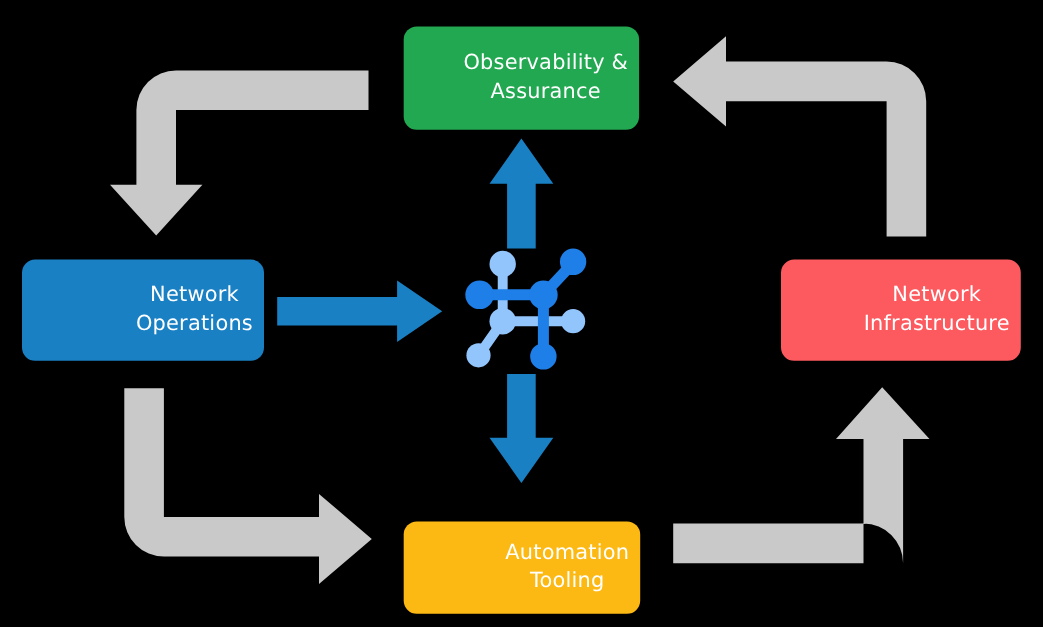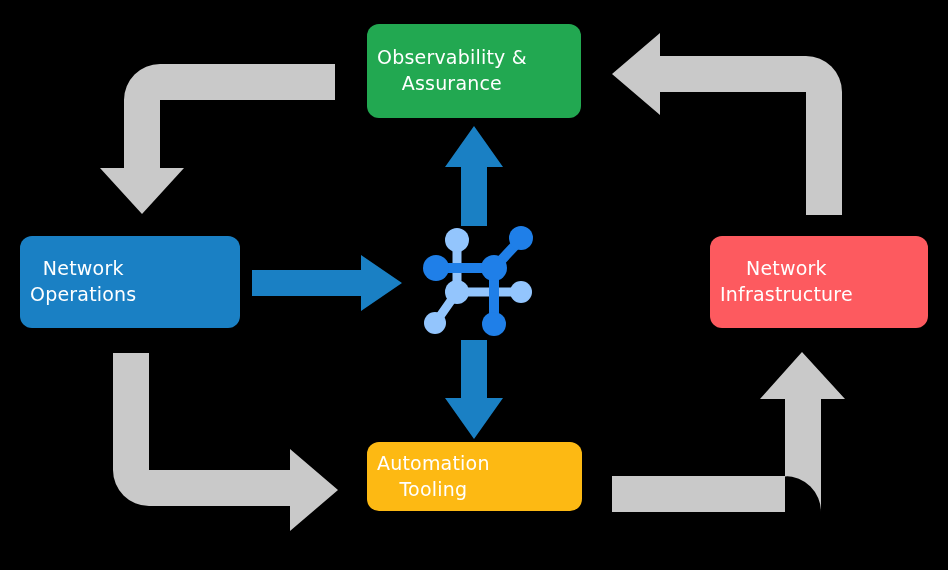--- a/index.html
+++ b/index.html
@@ -13,36 +13,36 @@
     height: 570px;
     background: #000000;
     overflow: hidden;
     font-family: "DejaVu Sans", "Liberation Sans", sans-serif;
   }
   .box {
     position: absolute;
     border-radius: 12px;
     display: flex;
     align-items: center;
-    justify-content: flex-start;
+    justify-content: flex-end;
     text-align: center;
     color: #ffffff;
     font-size: 19px;
     line-height: 1.35;
     font-weight: 400;
     letter-spacing: 0.2px;
     box-sizing: border-box;
     padding: 6px 10px;
   }
   .box-label { white-space: pre-line; display: block; }
 
   #box-observability { left: 367px; top: 24px;  width: 214px; height: 94px; background: #22a851; }
   #box-operations    { left: 20px;  top: 236px; width: 220px; height: 92px; background: #1a80c4; }
   #box-infrastructure{ left: 710px; top: 236px; width: 218px; height: 92px; background: #fd5a5f; }
-  #box-automation    { left: 367px; top: 442px; width: 215px; height: 69px; background: #fdb913; }
+  #box-automation    { left: 367px; top: 474px; width: 215px; height: 84px; background: #fdb913; }
 
   .svg-layer {
     position: absolute;
     left: 0; top: 0;
     width: 948px;
     height: 570px;
   }
   .box-text { pointer-events: none; }
 </style>
 </head>

